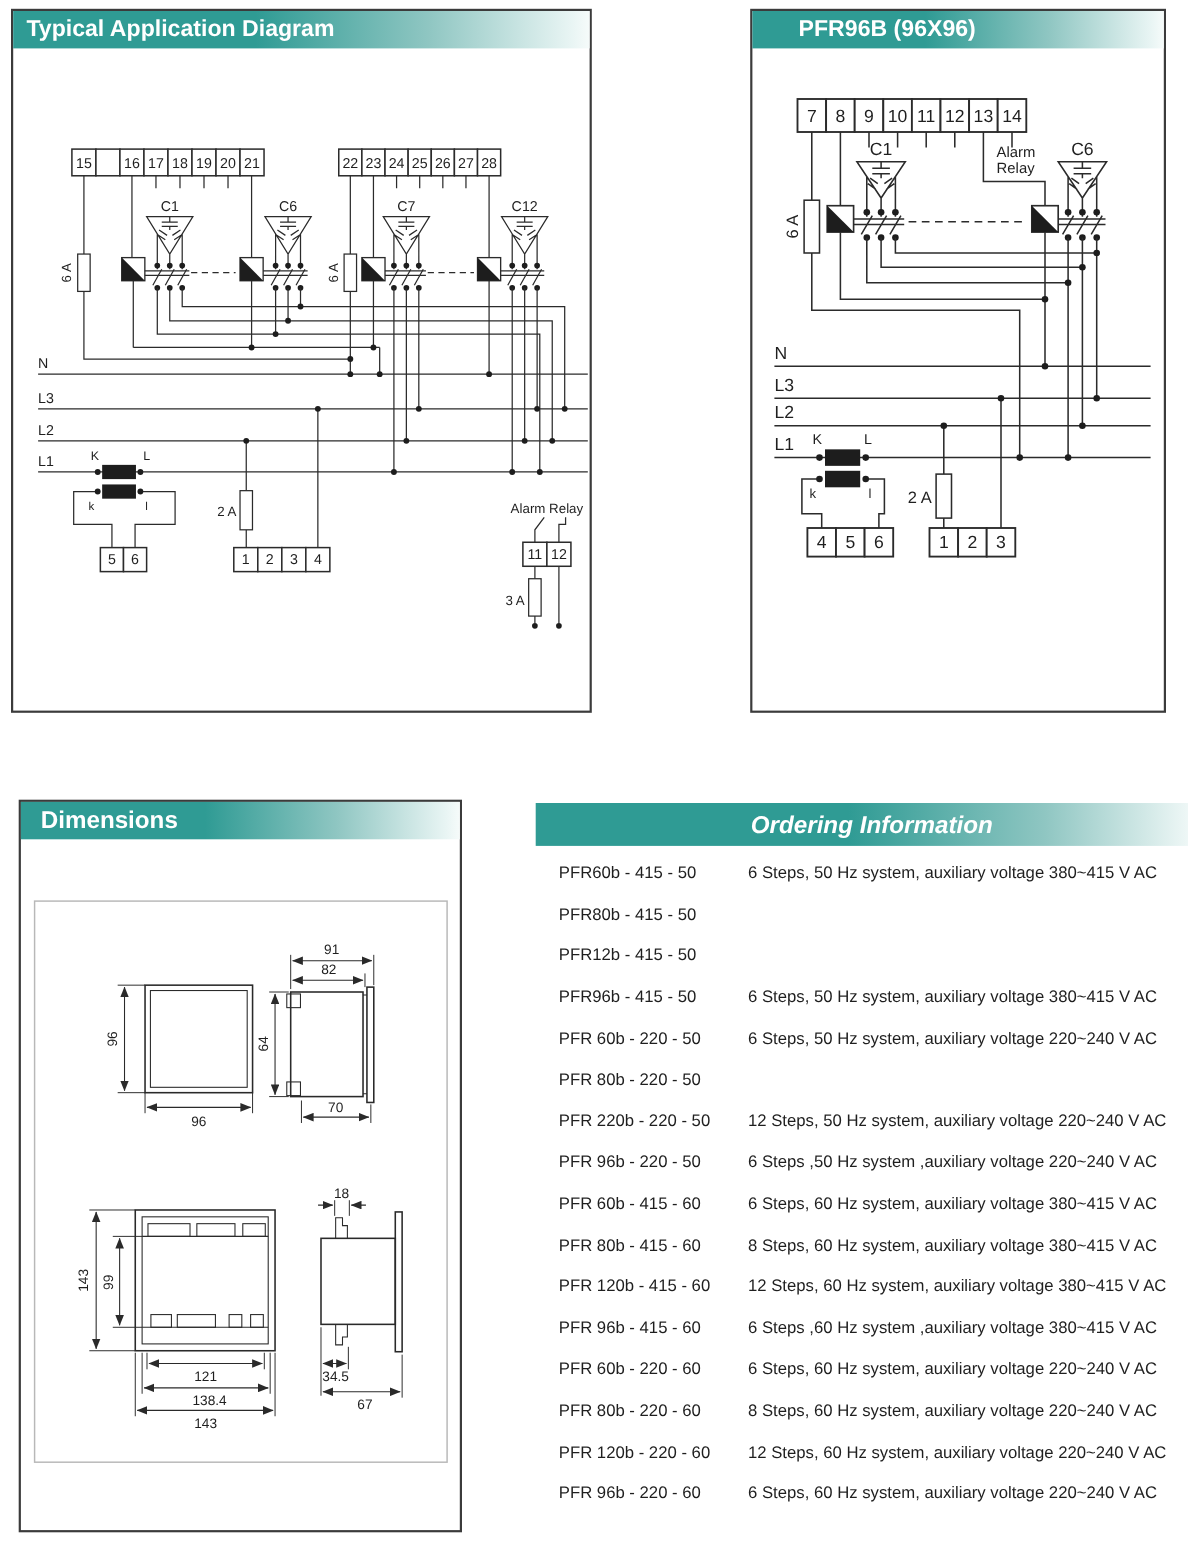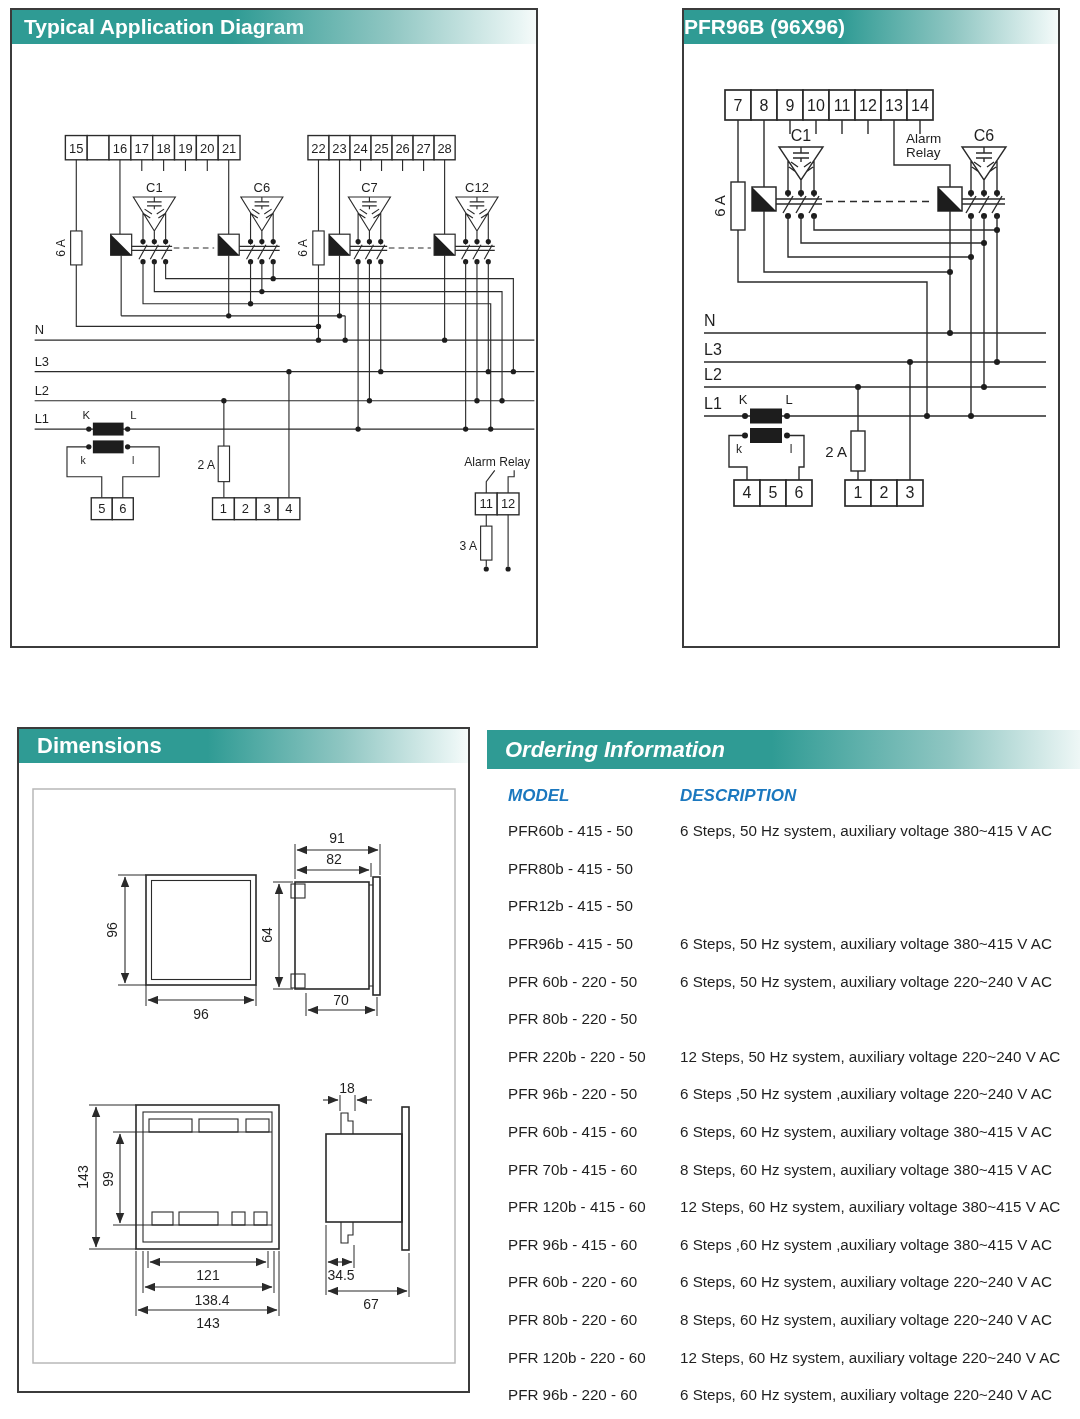--- a/index.html
+++ b/index.html
@@ -4,27 +4,27 @@
 <style>
   html,body{margin:0;padding:0;background:#fff;}
   body{width:1080px;height:1419px;position:relative;font-family:"Liberation Sans",sans-serif;color:#1f1f1f;}
   .panel{position:absolute;border:2px solid #3b3b3b;background:#fff;box-sizing:border-box;}
   .panel svg{position:absolute;left:0;top:0;width:100%;height:100%;}
   .hdr{position:absolute;top:0;left:0;right:0;height:34px;z-index:2;
        background:linear-gradient(90deg,#2f9b94 0%,#2f9b94 42%,#8fc6c2 72%,#e9f5f4 97%,#f6fbfa 100%);}
   .hdr .t{color:#fff;font-weight:bold;font-size:21px;line-height:34px;display:block;}
   #panel-typical{left:10px;top:8px;width:528px;height:640px;}
   #panel-pfr{left:682px;top:8px;width:378px;height:640px;}
-  #panel-dim{left:17px;top:727px;width:453px;height:666px;}
+  #panel-dim{left:17px;top:727px;width:403px;height:666px;}
   #panel-typical .t{padding-left:12px;}
-  #panel-pfr .t{}
+  #panel-pfr .t{padding-left:42px;}
   #panel-dim .t{padding-left:18px;font-size:22px;}
   #ordering{position:absolute;left:487px;top:727px;width:593px;height:692px;}
   #ord-bar{height:39px;margin-top:3px;
-       background:linear-gradient(90deg,#2f9b94 0%,#2f9b94 48%,#8fc6c2 78%,#eef7f6 100%);}
+       background:linear-gradient(90deg,#2f9b94 0%,#2f9b94 48%,#8fc6c2 78%,#eef7f6 100%);text-align:center;}
   #ord-bar .t{color:#fff;font-weight:bold;font-style:italic;font-size:22px;line-height:39px;padding-left:18px;display:block;}
   .ord-cols{display:grid;grid-template-columns:172px auto;padding-left:21px;margin-top:17px;
        font-size:17px;font-weight:bold;font-style:italic;color:#1b78bf;}
   .ord-rows{margin-top:6px;}
   .ord-row{display:grid;grid-template-columns:172px auto;padding-left:21px;height:37.6px;align-items:center;font-size:15.2px;}
   text{font-family:"Liberation Sans",sans-serif;fill:#1f1f1f;}
   .w{stroke:#2b2b2b;stroke-width:1.4;fill:none;}
   .dash{stroke:#2b2b2b;stroke-width:1.4;fill:none;stroke-dasharray:7 5;}
   .tbox{fill:#fff;stroke:#2b2b2b;stroke-width:1.7;}
   .kbox{fill:#fff;stroke:#2b2b2b;stroke-width:1.5;}
@@ -471,24 +471,20 @@
       <line class="dim" x1="309" y1="562" x2="388" y2="562" marker-start="url(#mA)" marker-end="url(#mA)"></line>
       <text class="dt" x="352" y="580">67</text>
     </g>
   </svg>
 </div>
 
 <div id="ordering">
   <div id="ord-bar">
     <span class="t">Ordering Information</span>
   </div>
-  <div class="ord-cols">
-    <span>MODEL</span>
-    <span>DESCRIPTION</span>
-  </div>
   <div class="ord-rows">
     <div class="ord-row">
         <span>PFR60b - 415 - 50</span>
         <span>6 Steps, 50 Hz system, auxiliary voltage 380~415 V AC</span>
       </div>
     <div class="ord-row">
         <span>PFR80b - 415 - 50</span>
       </div>
     <div class="ord-row">
         <span>PFR12b - 415 - 50</span>
@@ -510,21 +506,21 @@
       </div>
     <div class="ord-row">
         <span>PFR 96b - 220 - 50</span>
         <span>6  Steps ,50 Hz system ,auxiliary voltage 220~240 V AC</span>
       </div>
     <div class="ord-row">
         <span>PFR 60b - 415 - 60</span>
         <span>6 Steps, 60 Hz system, auxiliary voltage 380~415 V AC</span>
       </div>
     <div class="ord-row">
-        <span>PFR 70b - 415 - 60</span>
+        <span>PFR 80b - 415 - 60</span>
         <span>8 Steps, 60 Hz system, auxiliary voltage 380~415 V AC</span>
       </div>
     <div class="ord-row">
         <span>PFR 120b - 415 - 60</span>
         <span>12 Steps, 60 Hz system, auxiliary voltage 380~415 V AC</span>
       </div>
     <div class="ord-row">
         <span>PFR 96b - 415 - 60</span>
         <span>6  Steps ,60 Hz system ,auxiliary voltage 380~415 V AC</span>
       </div>

